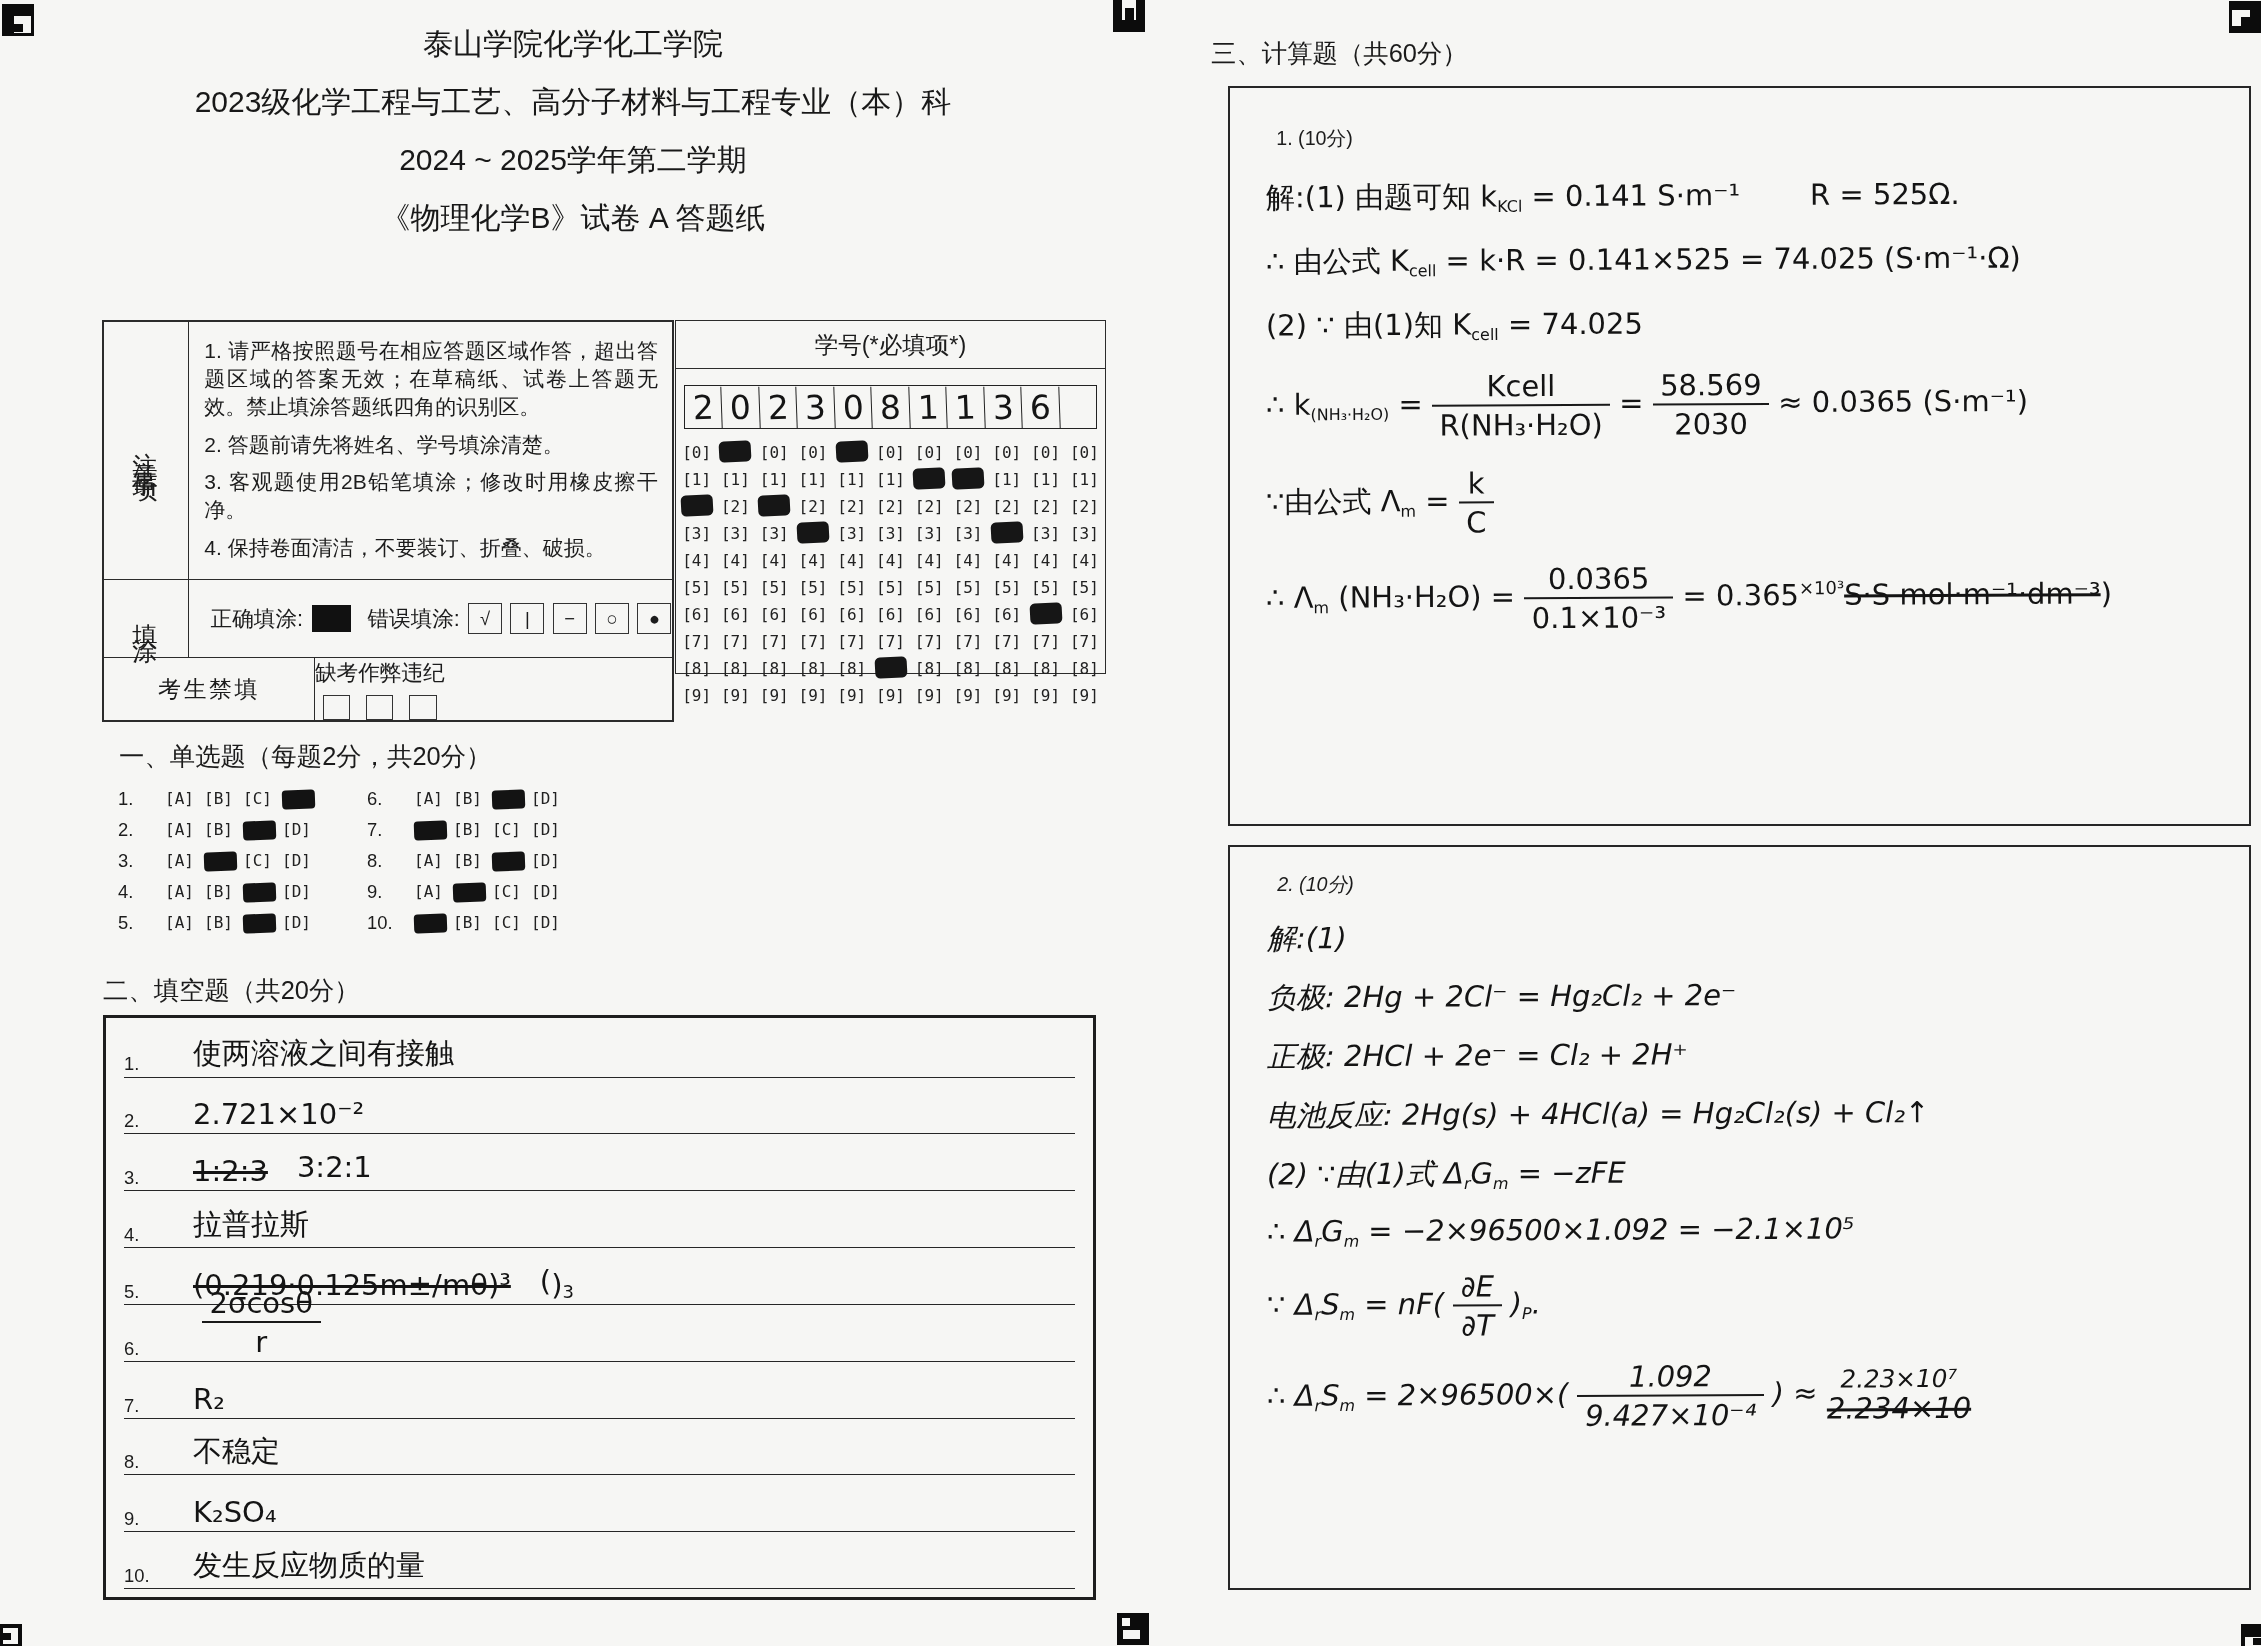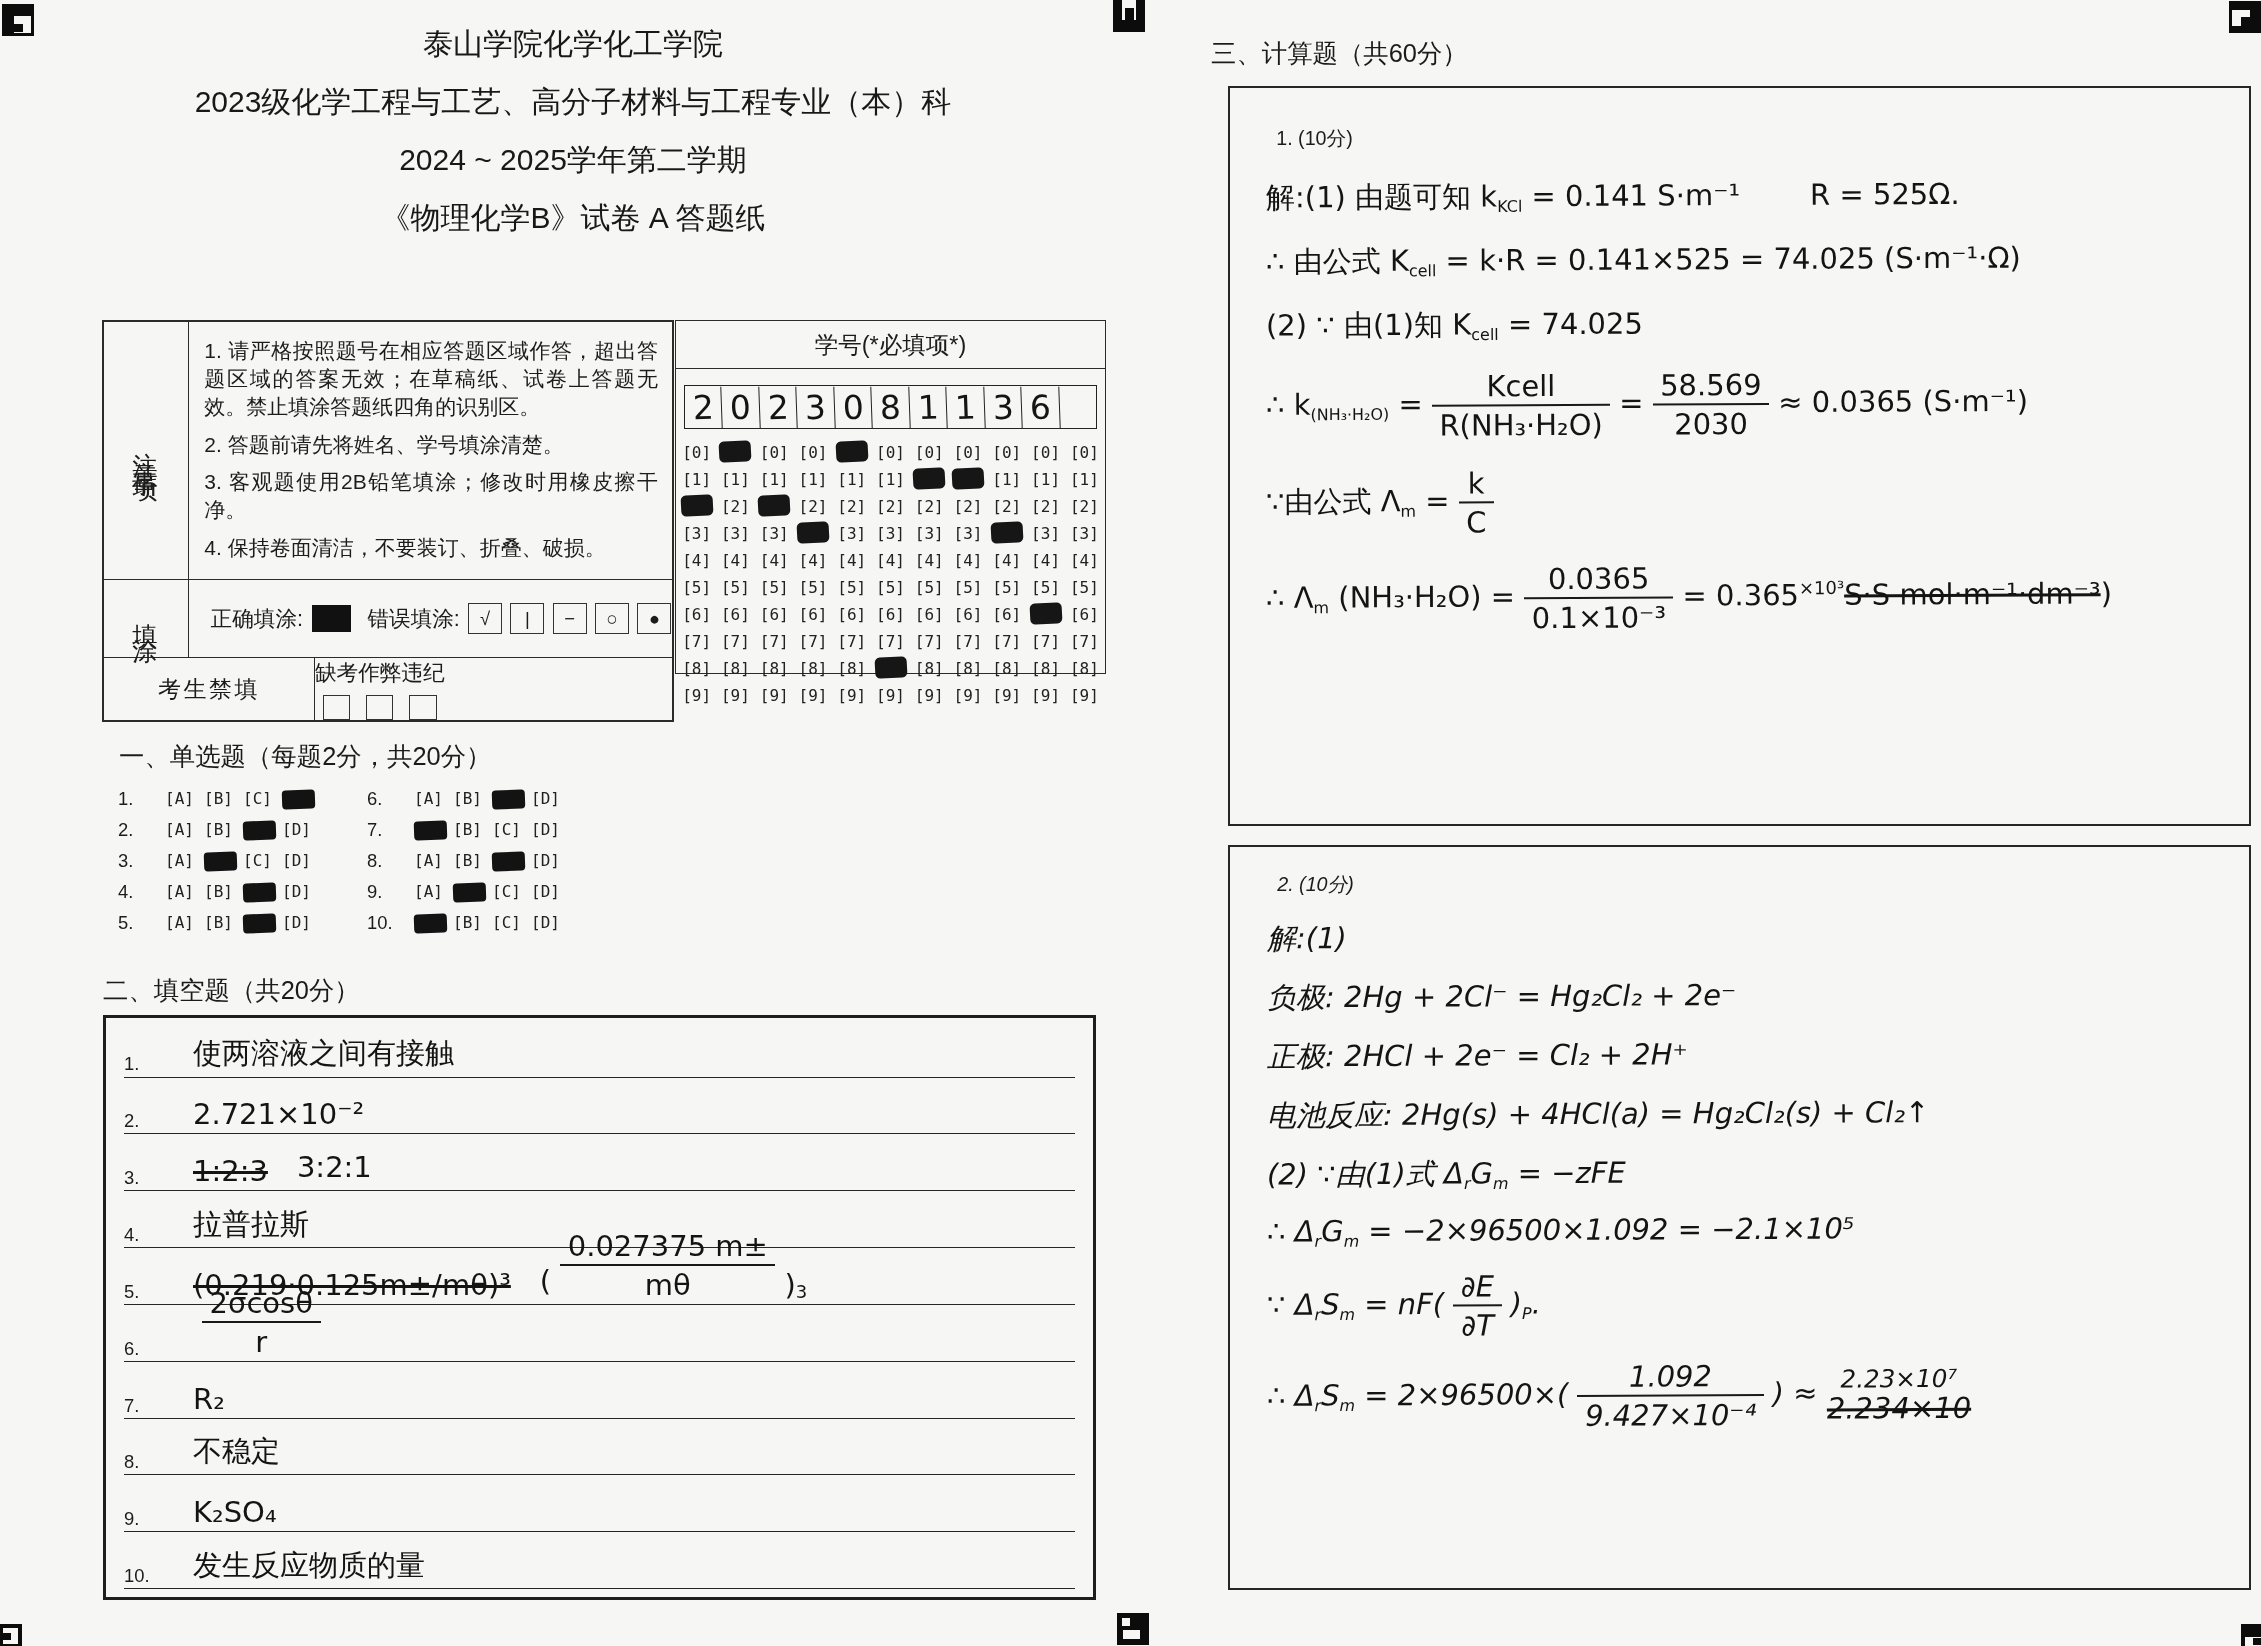--- a/index.html
+++ b/index.html
@@ -435,24 +435,20 @@
       <span class="fb-no">4.</span>
       <span class="fb-ans hw">
         <span>拉普拉斯</span>
       </span>
     </div>
     <div class="fb-line" style="top: 230px;">
       <span class="fb-no">5.</span>
       <span class="fb-ans hw">
         <s class="strk">(0.219·0.125m±/mθ)³</s>
         <span>　(</span>
-        <span class="frac">
-          <span class="fn">0.027375 m±</span>
-          <span class="fd">mθ</span>
-        </span>
         <span>)</span>
         <span class="sp">3</span>
       </span>
     </div>
     <div class="fb-line" style="top: 287px;">
       <span class="fb-no">6.</span>
       <span class="fb-ans hw">
         <span class="frac">
           <span class="fn">2σcosθ</span>
           <span class="fd">r</span>

